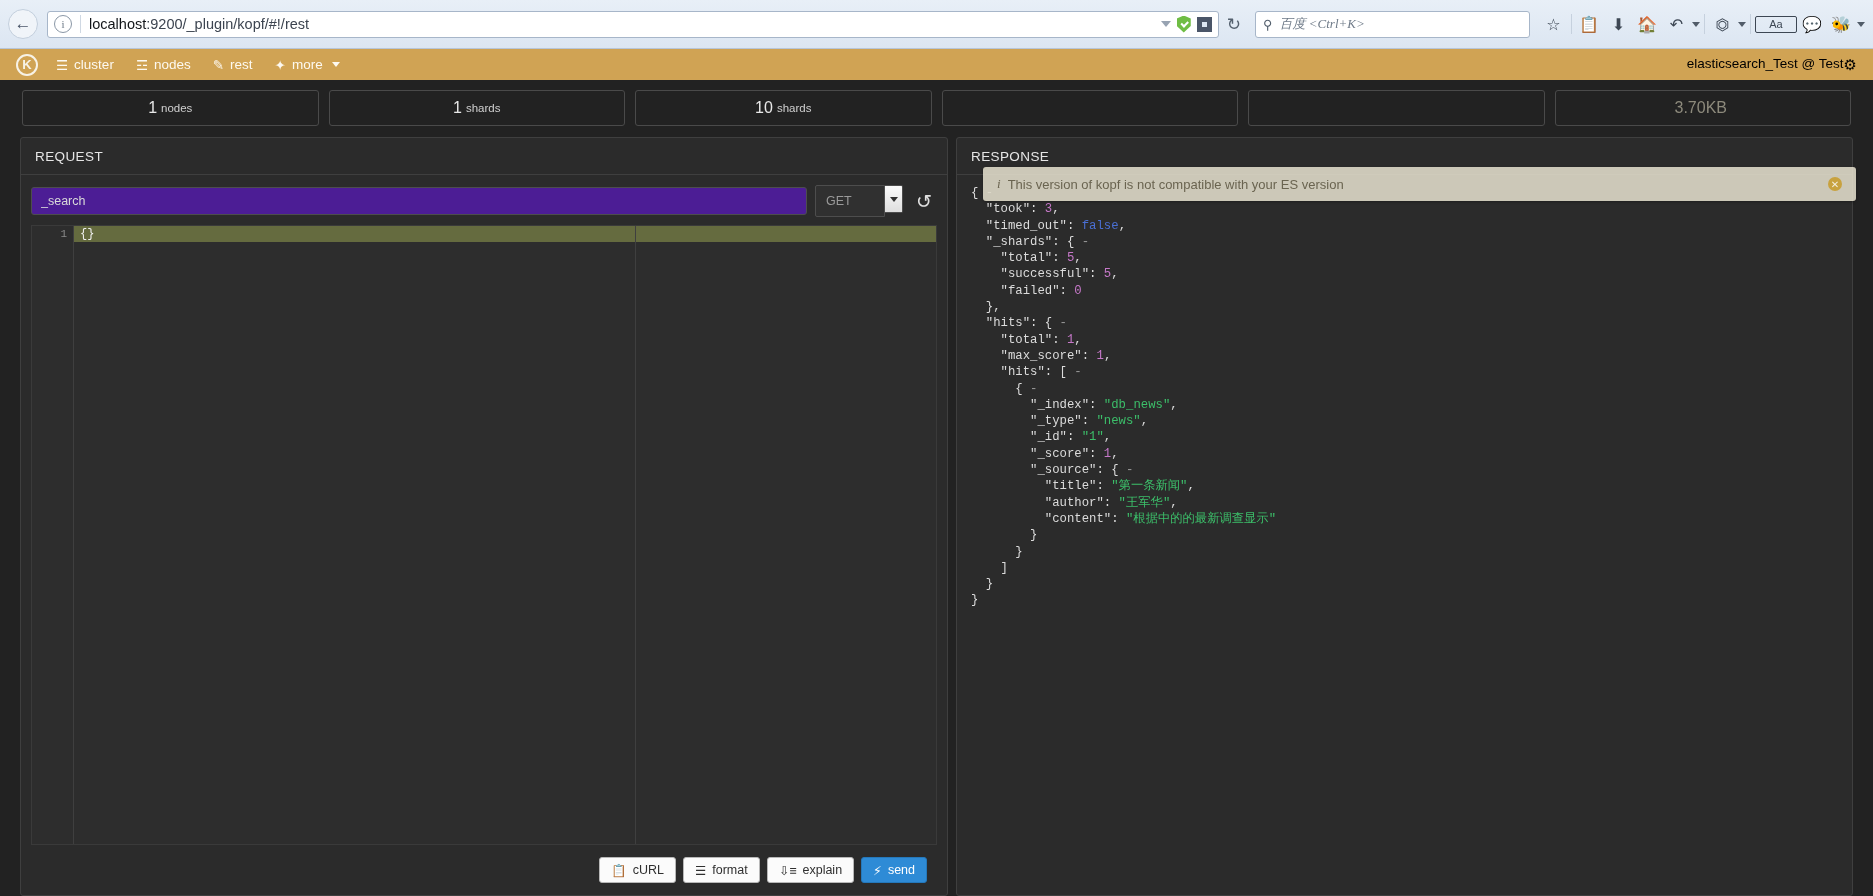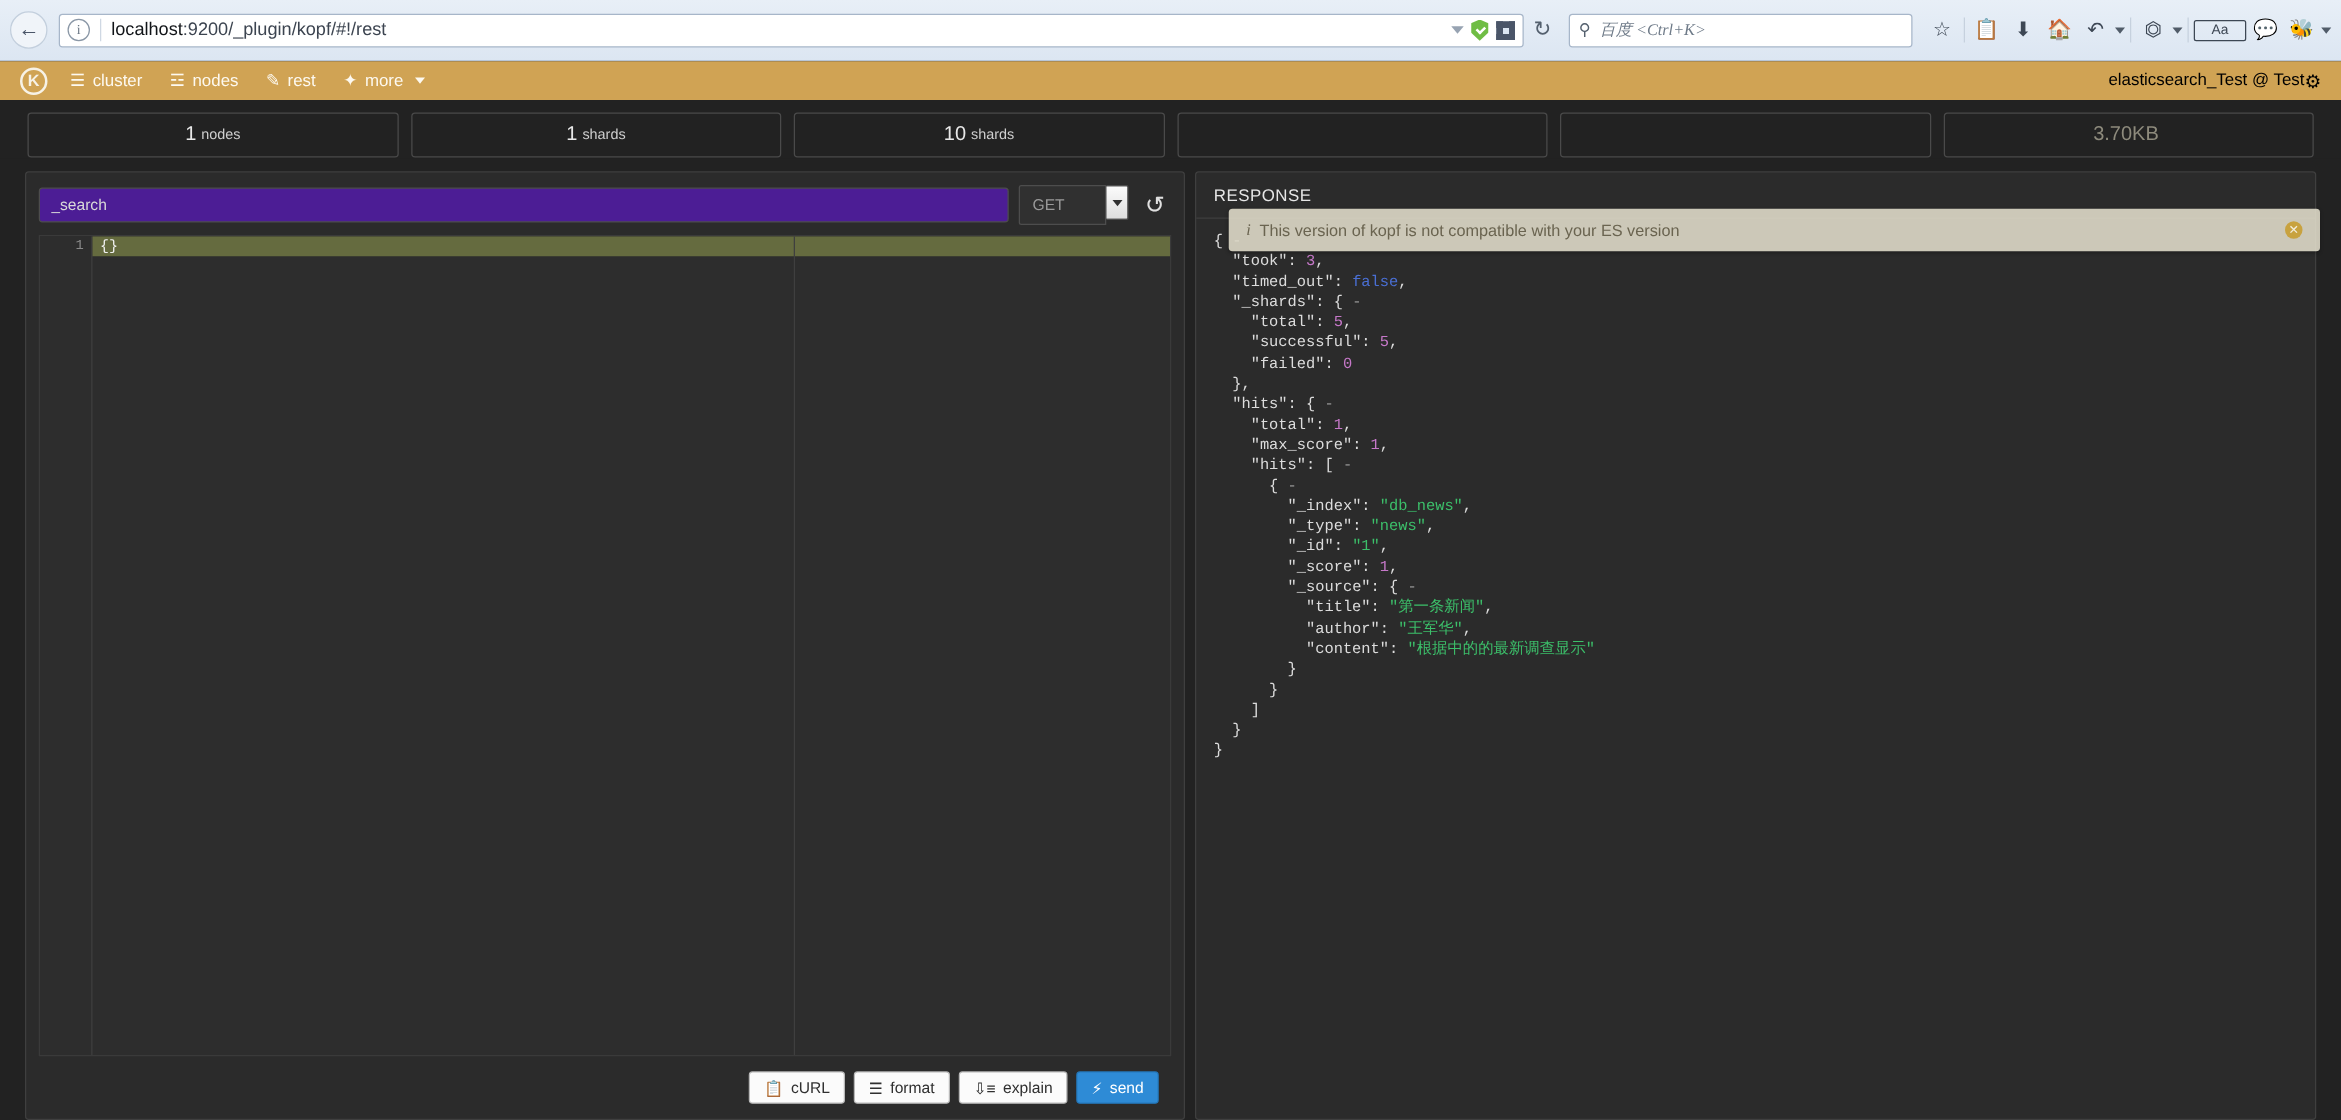--- a/index.html
+++ b/index.html
@@ -389,20 +389,21 @@
   <div class="notification">
     <span class="notif-i">i</span>
     <span>This version of kopf is not compatible with your ES version</span>
     <span class="notif-close">✕</span>
   </div>
 </div>
 
 <div class="main">
 
   <div class="panel panel-left">
+    <div class="panel-head">REQUEST</div>
     <div class="panel-body">
 
       <div class="req-row">
         <input class="path-input" value="_search" style="">
         <div class="method-wrap">
           <div class="method-select">GET</div>
           <div class="method-arrow">
               <span class="caret"></span>
             </div>
         </div>

